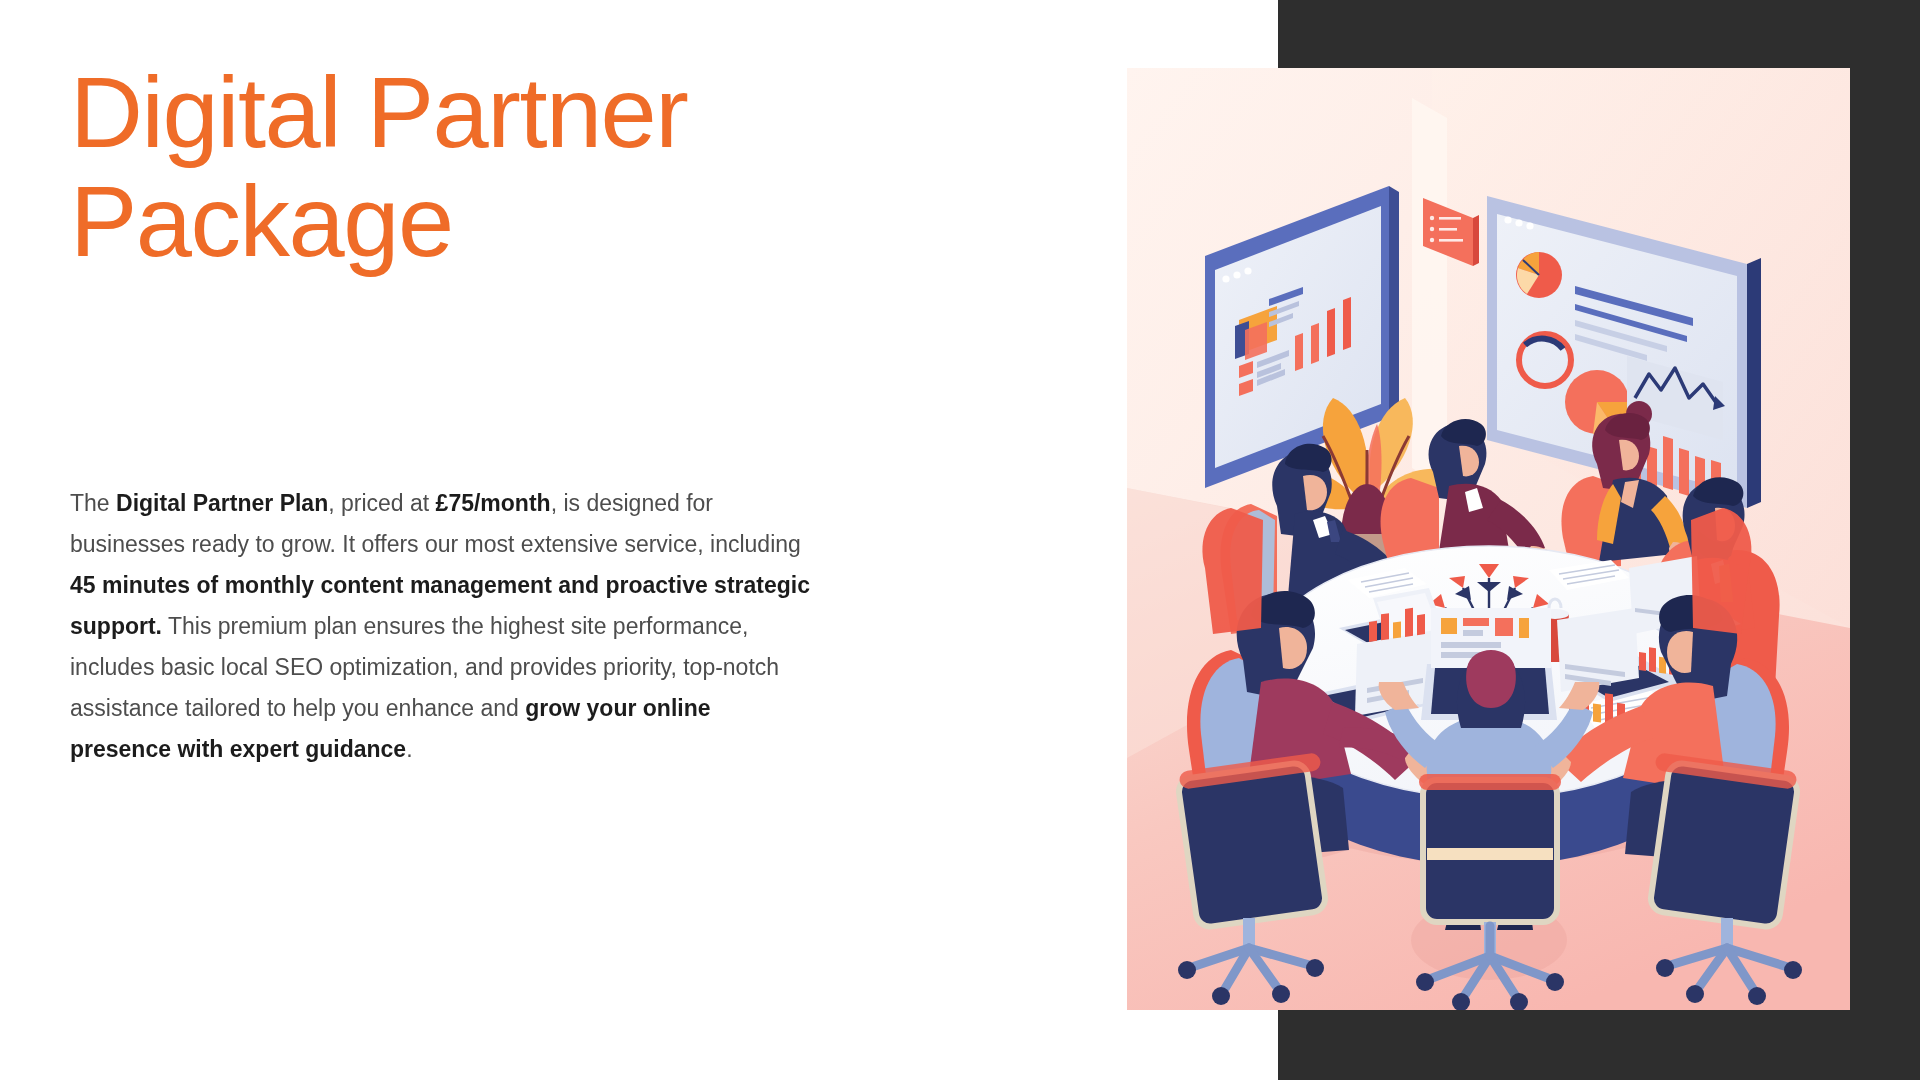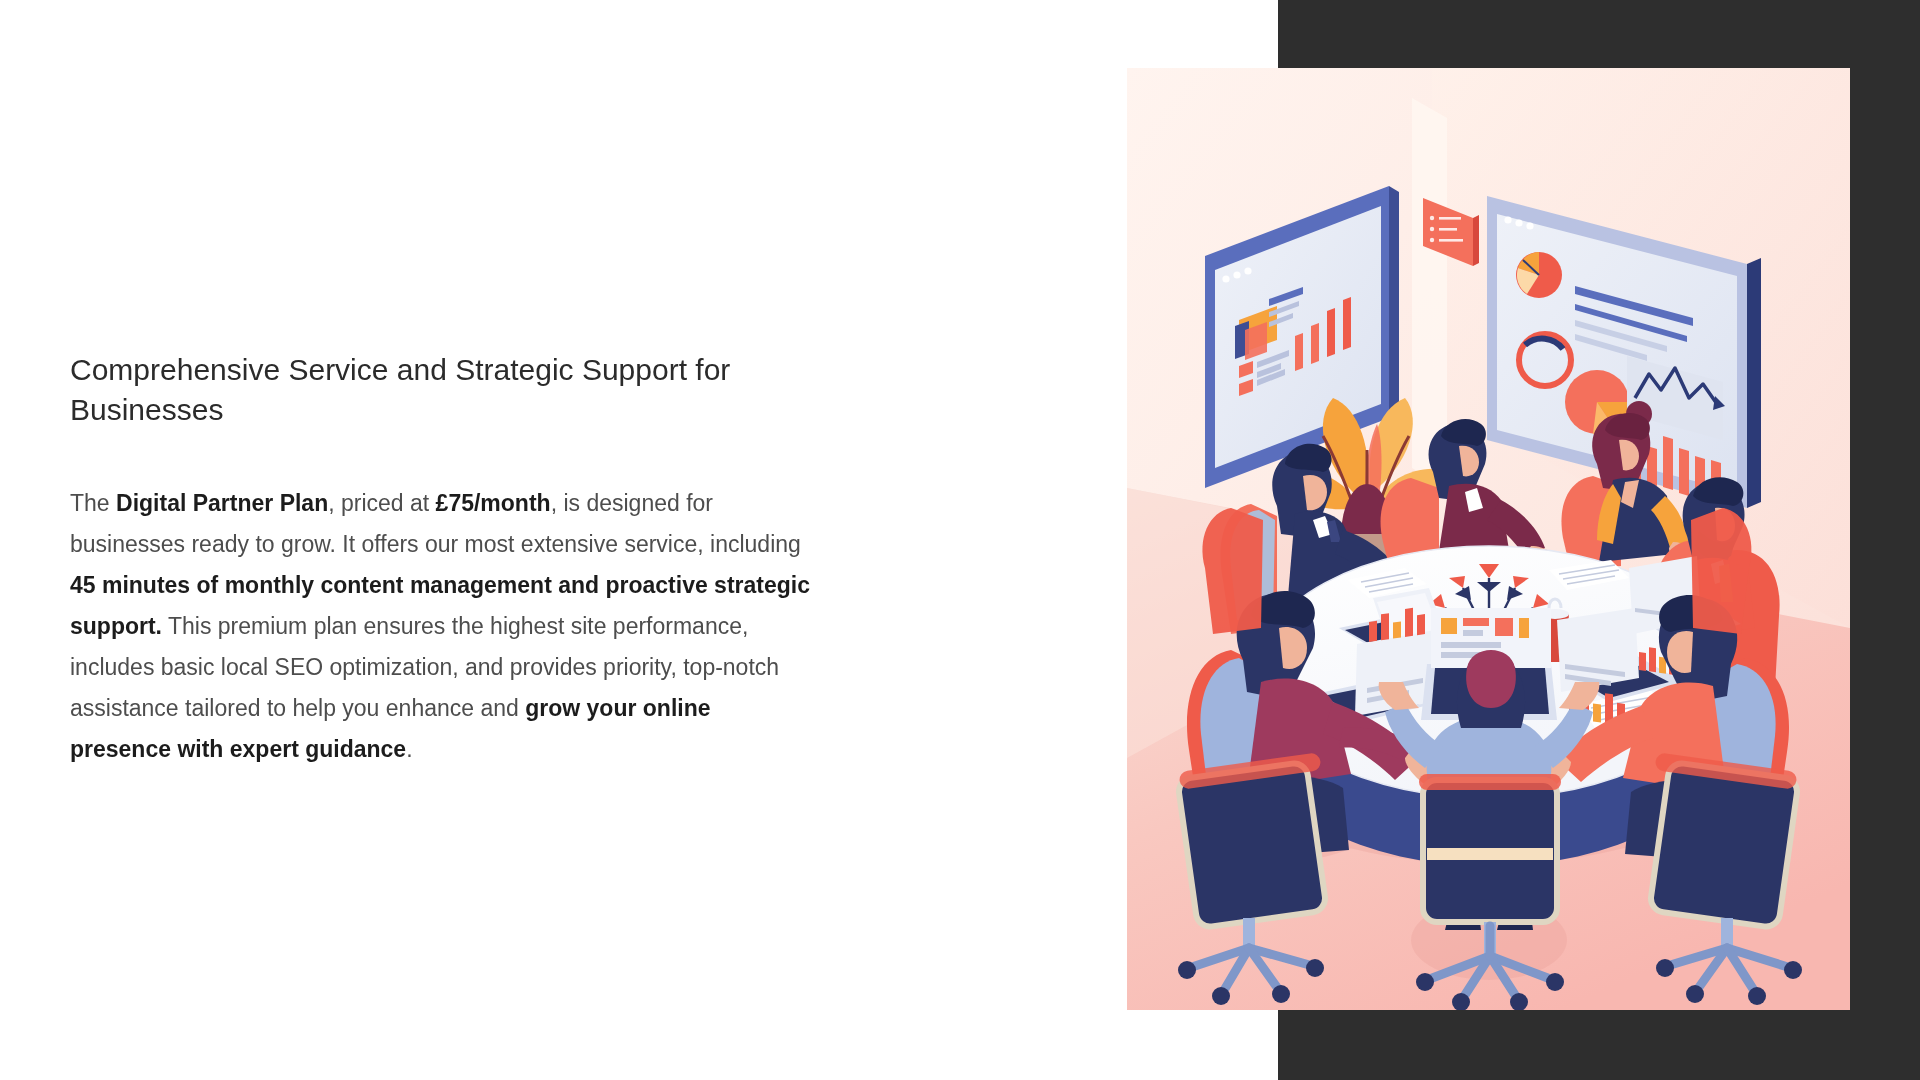--- a/index.html
+++ b/index.html
@@ -58,21 +58,22 @@
   .illus-wrap svg{ display:block; width:723px; height:942px; }
 </style>
 </head>
 <body>
 
 <div id="slide">
 
   <div class="dark-panel"></div>
 
   <div class="text-col">
-    <h2 class="subtitle">Comprehensive Service and Strategic Support for Businesses</h2>
+    <h1 class="title">Digital Partner
+Package</h1>
     <p class="body-copy"><span>The </span><b>Digital Partner Plan</b><span>, priced at </span><b>£75/month</b><span>, is designed for businesses ready to grow. It offers our most extensive service, including </span><b>45 minutes of monthly content management and proactive strategic support.</b><span> This premium plan ensures the highest site performance, includes basic local SEO optimization, and provides priority, top-notch assistance tailored to help you enhance and </span><b>grow your online presence with expert guidance</b><span>.</span></p>
   </div>
 
   <div class="illus-wrap">
     <svg viewBox="0 0 723 942" xmlns="http://www.w3.org/2000/svg">
       <defs>
         <linearGradient id="gWall" x1="0" y1="0" x2="1" y2="1">
           <stop offset="0" stop-color="#fff4ef"></stop>
           <stop offset="0.55" stop-color="#fde8e1"></stop>
           <stop offset="1" stop-color="#fbdcd5"></stop>

